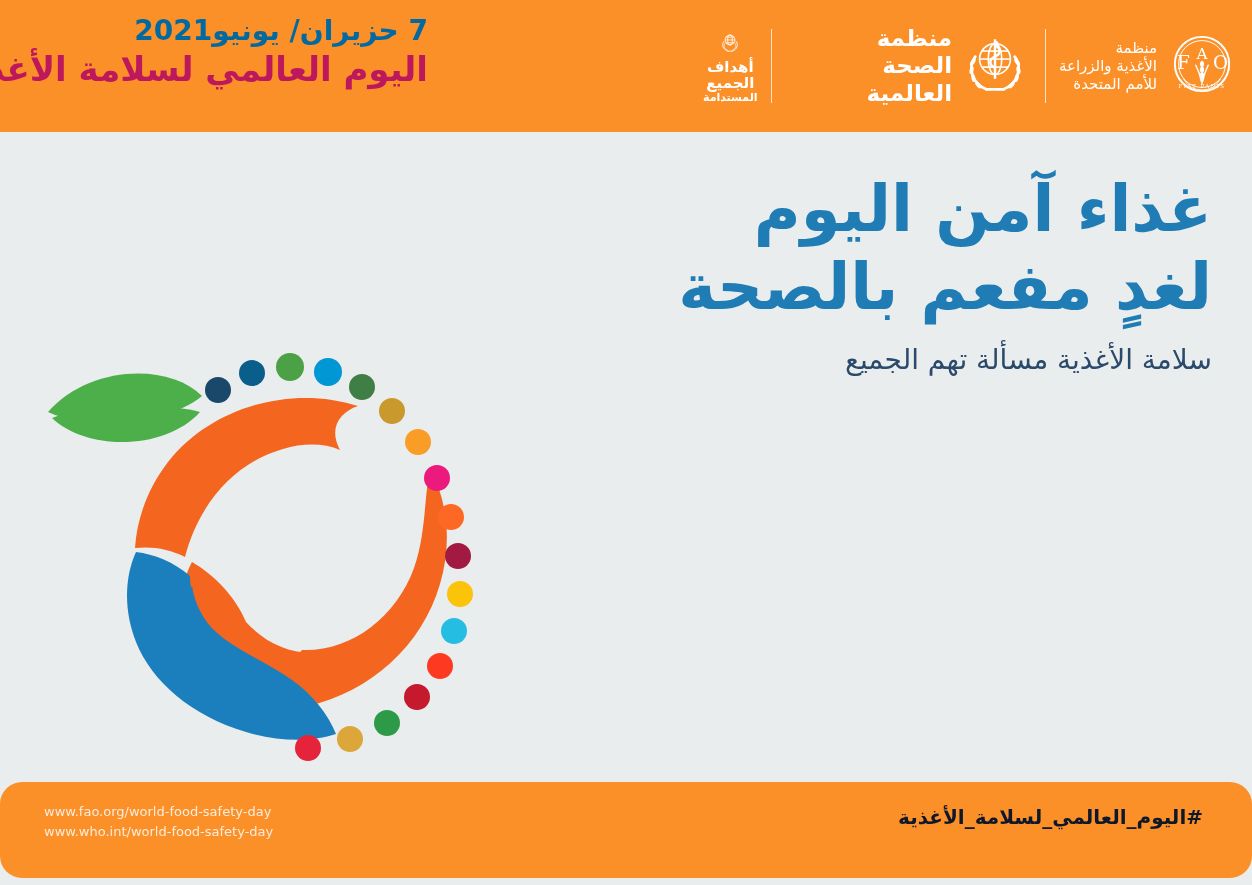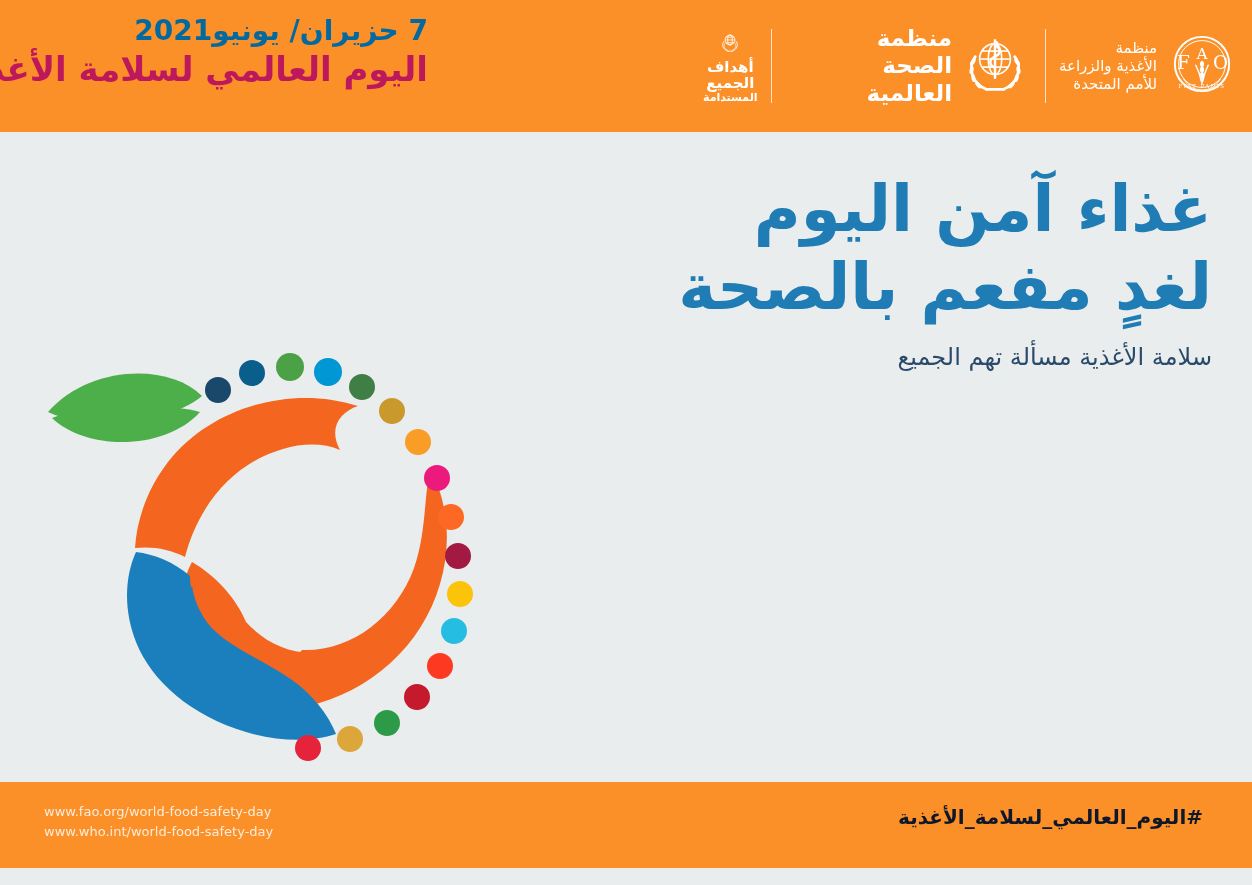--- a/index.html
+++ b/index.html
@@ -141,21 +141,21 @@
     color: #1F7CB4;
     font-size: 64px;
     font-weight: 700;
     line-height: 1.22;
     letter-spacing: 0px;
     white-space: nowrap;
   }
   .subhead {
     margin-top: 16px;
     color: #2A4A6B;
-    font-size: 24px;
+    font-size: 28px;
     font-weight: 400;
     line-height: 1.3;
     white-space: nowrap;
   }
 
   
   .emblem {
     position: absolute;
     left: 40px;
     top: 350px;
@@ -163,22 +163,23 @@
     height: 420px;
   }
   .emblem svg { display: block; }
 
   
   .bottom-band {
     position: absolute;
     left: 0;
     top: 782px;
     width: 1252px;
-    height: 86px;
+    height: 96px;
     background: #FB9028;
+    border-radius: 22px;
   }
   .urls {
     position: absolute;
     left: 44px;
     top: 20px;
     direction: ltr;
     text-align: left;
     color: #FDEBDA;
     font-size: 13px;
     line-height: 1.55;

